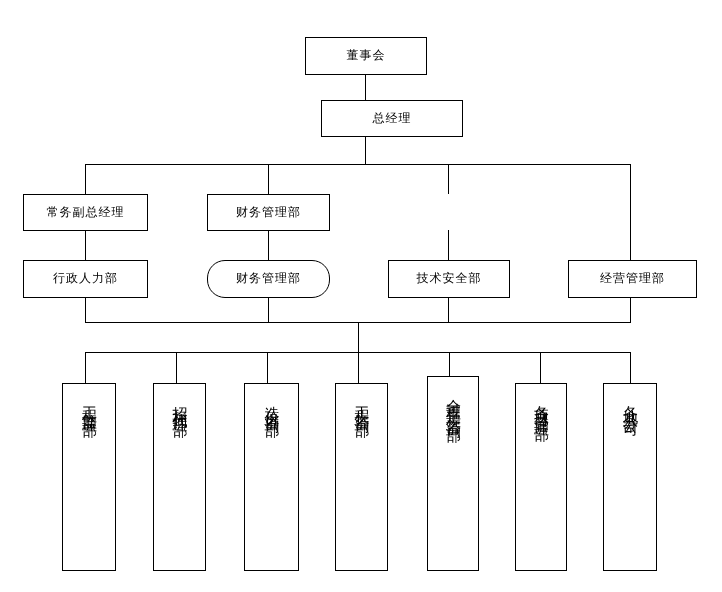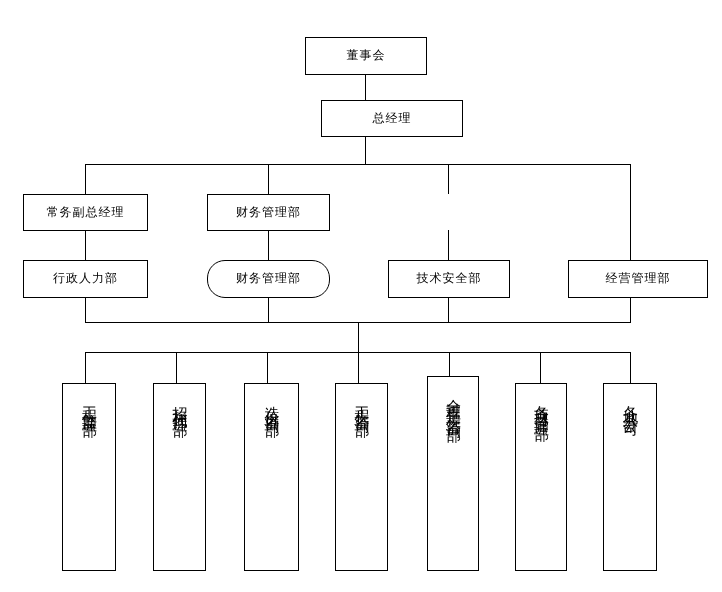--- a/index.html
+++ b/index.html
@@ -111,21 +111,21 @@
   </div>
 
   <div class="box" style="left:207px;top:260px;width:123px;height:38px;border-radius:18px;">
     <span class="label">财务管理部</span>
   </div>
 
   <div class="box" style="left:388px;top:260px;width:122px;height:38px;">
     <span class="label">技术安全部</span>
   </div>
 
-  <div class="box" style="left:568px;top:260px;width:140px;height:38px;">
+  <div class="box" style="left:568px;top:260px;width:129px;height:38px;">
     <span class="label">经营管理部</span>
   </div>
 
   <div class="box vertical" style="left:62px;top:383px;width:54px;height:188px;">
     <span class="label">工程监理部</span>
   </div>
 
   <div class="box vertical" style="left:153px;top:383px;width:53px;height:188px;">
     <span class="label">招标代理部</span>
   </div>

